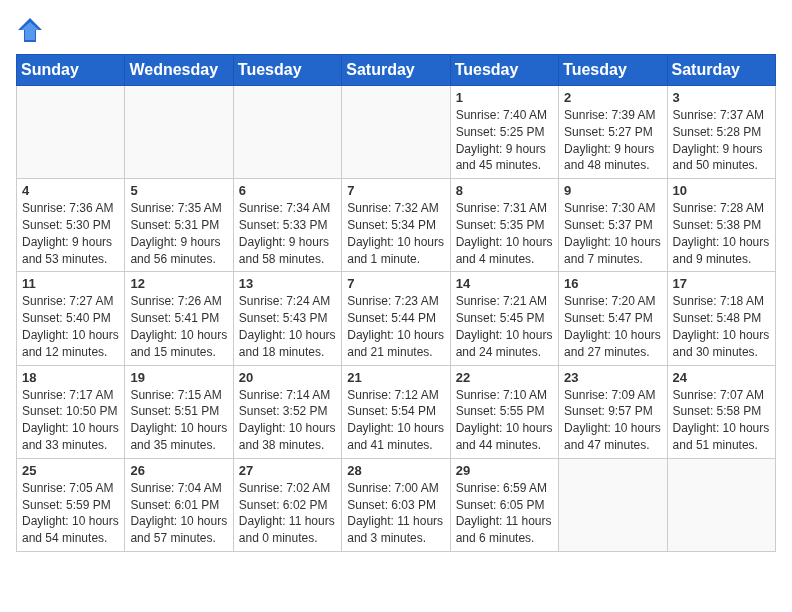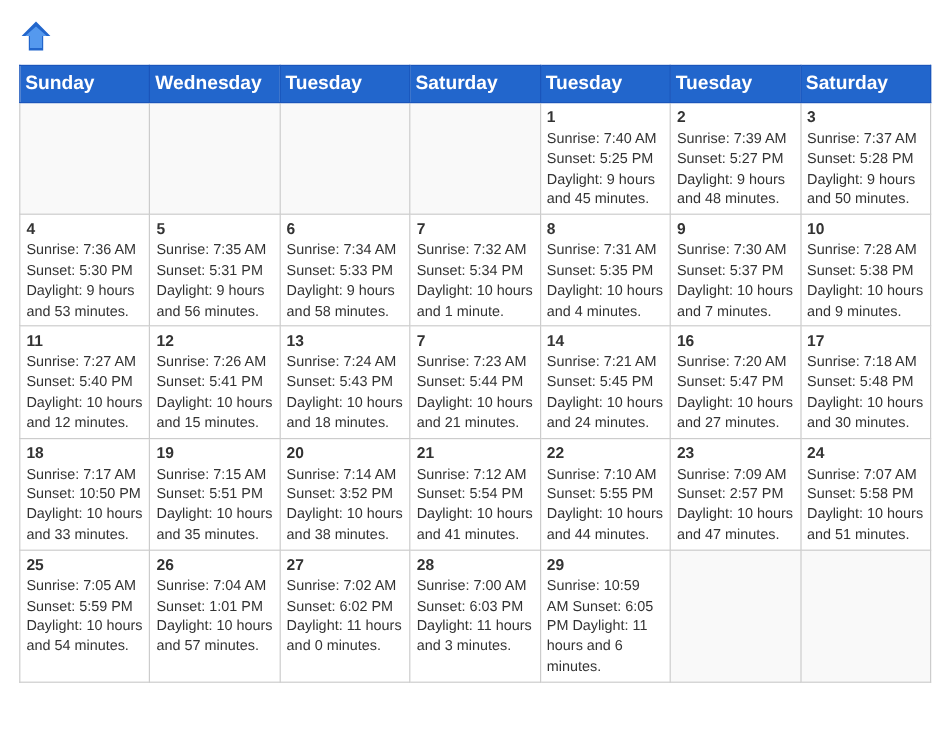--- a/index.html
+++ b/index.html
@@ -277,21 +277,21 @@
         <td>
           <div class="day-num">22</div>
           <div class="day-info">Sunrise: 7:10 AM
 Sunset: 5:55 PM
 Daylight: 10 hours
 and 44 minutes.</div>
         </td>
         <td>
           <div class="day-num">23</div>
           <div class="day-info">Sunrise: 7:09 AM
-Sunset: 2:57 PM
+Sunset: 9:57 PM
 Daylight: 10 hours
 and 47 minutes.</div>
         </td>
         <td>
           <div class="day-num">24</div>
           <div class="day-info">Sunrise: 7:07 AM
 Sunset: 5:58 PM
 Daylight: 10 hours
 and 51 minutes.</div>
         </td>
@@ -300,41 +300,41 @@
         <td>
           <div class="day-num">25</div>
           <div class="day-info">Sunrise: 7:05 AM
 Sunset: 5:59 PM
 Daylight: 10 hours
 and 54 minutes.</div>
         </td>
         <td>
           <div class="day-num">26</div>
           <div class="day-info">Sunrise: 7:04 AM
-Sunset: 1:01 PM
+Sunset: 6:01 PM
 Daylight: 10 hours
 and 57 minutes.</div>
         </td>
         <td>
           <div class="day-num">27</div>
           <div class="day-info">Sunrise: 7:02 AM
 Sunset: 6:02 PM
 Daylight: 11 hours
 and 0 minutes.</div>
         </td>
         <td>
           <div class="day-num">28</div>
           <div class="day-info">Sunrise: 7:00 AM
 Sunset: 6:03 PM
 Daylight: 11 hours
 and 3 minutes.</div>
         </td>
         <td>
           <div class="day-num">29</div>
-          <div class="day-info">Sunrise: 10:59 AM
+          <div class="day-info">Sunrise: 6:59 AM
 Sunset: 6:05 PM
 Daylight: 11 hours
 and 6 minutes.</div>
         </td>
         <td class="empty"></td>
         <td class="empty"></td>
       </tr>
     </tbody>
 </table>
 

